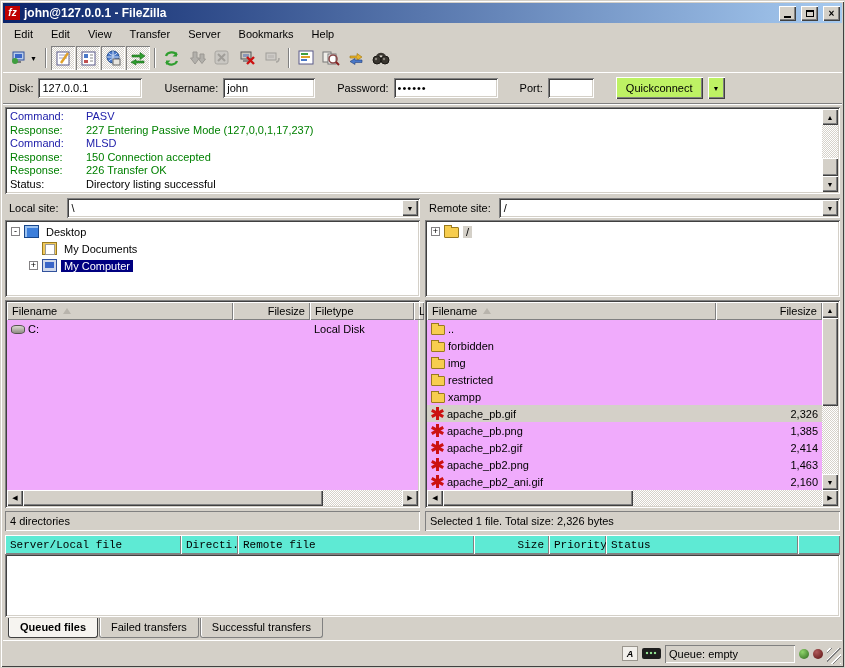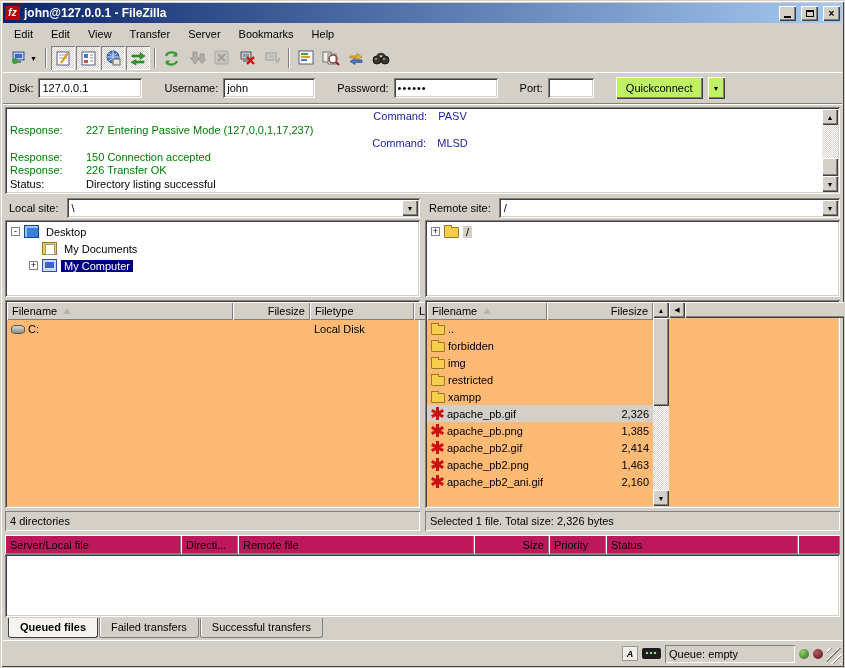--- a/index.html
+++ b/index.html
@@ -55,21 +55,21 @@
   .hscroll{height:16px;flex:0 0 16px;display:flex;}
   .htrack{flex:1;display:flex;}
   .thumb{background:#d4d0c8;box-shadow:inset 1px 1px 0 #fff, inset -1px -1px 0 #404040, inset -2px -2px 0 #808080;}
   
   .logwrap{flex:0 0 86px;margin:3px 2px 2px 2px;background:#fff;display:flex;
     box-shadow:inset 1px 1px 0 #808080, inset -1px -1px 0 #fff, inset 2px 2px 0 #404040, inset -2px -2px 0 #d4d0c8;
     padding:2px;}
   .logtext{flex:1;overflow:hidden;padding:1px 3px;}
   .logline{line-height:13.5px;white-space:nowrap;}
   .loglabel{display:inline-block;width:76px;}
-  .logline.command{color:#1b1ba8;text-align:center;}
+  .logline.command{color:#1b1ba8;}
   .logline.response{color:#008000;}
   .logline.status{color:#000;}
   
   .split{flex:0 0 334px;display:flex;margin:1px 2px 0 2px;gap:5px;}
   .panel{flex:1;display:flex;flex-direction:column;min-width:0;}
   .sitebar{height:22px;flex:0 0 22px;display:flex;align-items:center;gap:4px;margin-bottom:1px;}
   .sitelabel{padding:0 4px;}
   .combo{flex:1;display:flex;height:20px;background:#fff;align-items:center;
     box-shadow:inset 1px 1px 0 #808080, inset -1px -1px 0 #fff, inset 2px 2px 0 #404040, inset -2px -2px 0 #d4d0c8;
     padding:0 2px 0 5px;}
@@ -89,21 +89,21 @@
   
   .ti{width:15px;height:13px;flex:0 0 15px;position:relative;}
   .ti.desktop{background:#3c7edb;border:1px solid #17468c;box-shadow:inset 2px 2px 0 #9cc2f0;}
   .ti.documents{background:#f0c95c;border:1px solid #9a7a1e;}
   .ti.documents::after{content:"";position:absolute;left:2px;top:1px;width:8px;height:9px;background:#fff;border:1px solid #999;}
   .ti.computer{background:#cfd8ea;border:1px solid #31519c;}
   .ti.computer::after{content:"";position:absolute;left:2px;top:2px;width:9px;height:6px;background:#3a66c8;}
   .ti.folder{width:15px;height:11px;background:#f7cd4e;border:1px solid #9a7a1e;border-radius:1px;margin-top:2px;}
   .ti.folder::before{content:"";position:absolute;top:-3px;left:-1px;width:6px;height:2px;background:#f7cd4e;border:1px solid #9a7a1e;border-bottom:none;}
   
-  .listbox{flex:1;display:flex;background:#fdba74;min-height:0;
+  .listbox{flex:1;display:flex;flex-direction:column;background:#f0abfc;min-height:0;
     box-shadow:inset 1px 1px 0 #808080, inset -1px -1px 0 #fff, inset 2px 2px 0 #404040, inset -2px -2px 0 #d4d0c8;
     padding:2px;text-align:center;}
   .list-main{flex:1;display:flex;min-height:0;}
   .list-col{flex:1;display:flex;flex-direction:column;min-width:0;}
   .lhead{height:18px;flex:0 0 18px;display:flex;background:#d4d0c8;}
   .hcell{box-shadow:inset 1px 1px 0 #fff, inset -1px -1px 0 #808080;padding:2px 5px;display:flex;align-items:center;gap:6px;
     white-space:nowrap;overflow:hidden;}
   .hcell.num{justify-content:flex-end;}
   .sortarrow{width:0;height:0;border-left:4px solid transparent;border-right:4px solid transparent;
     border-bottom:6px solid #b8b4ac;}
@@ -127,21 +127,21 @@
   .fi.image-file{width:13px;height:13px;position:relative;
     background-image:linear-gradient(#cc1111,#cc1111);background-size:3px 13px;background-position:5px 0;background-repeat:no-repeat;}
   .fi.image-file::before,.fi.image-file::after{content:"";position:absolute;left:5px;top:0;width:3px;height:13px;background:#cc1111;}
   .fi.image-file::before{transform:rotate(62deg);}
   .fi.image-file::after{transform:rotate(-62deg);}
   
   .pstatus{height:20px;flex:0 0 20px;margin-top:3px;display:flex;align-items:center;padding:0 5px;
     box-shadow:inset 1px 1px 0 #808080, inset -1px -1px 0 #fff;}
   
   .queue{flex:1;display:flex;flex-direction:column;margin:4px 2px 0 2px;min-height:0;}
-  .qhead{height:19px;flex:0 0 19px;display:flex;background:#be185d;}
+  .qhead{height:19px;flex:0 0 19px;display:flex;background:#5eead4;font-family:Liberation Mono, monospace;}
   .qc-server{width:176px;flex:0 0 176px;} .qc-dir{width:57px;flex:0 0 57px;} .qc-remote{width:236px;flex:0 0 236px;text-align:center;}
   .qc-size{width:75px;flex:0 0 75px;} .qc-pri{width:57px;flex:0 0 57px;} .qc-status{width:192px;flex:0 0 192px;} .qc-fill{flex:1;}
   .qbody{flex:1;background:#fff;min-height:0;
     box-shadow:inset 1px 1px 0 #808080, inset -1px -1px 0 #fff, inset 2px 2px 0 #404040, inset -2px -2px 0 #d4d0c8;}
   .tabs{height:23px;flex:0 0 23px;display:flex;align-items:flex-start;padding:1px 0 0 3px;gap:1px;}
   .tab{padding:3px 11px 4px 11px;background:#d4d0c8;border:1px solid #808080;border-top:none;
     border-radius:0 0 3px 3px;box-shadow:inset 1px 0 0 #fff;}
   .tab.active{background:#f6f4f0;font-weight:bold;box-shadow:inset 1px 0 0 #fff;border-color:#404040;}
   
   .statusbar{height:25px;flex:0 0 25px;display:flex;align-items:center;justify-content:flex-end;gap:4px;

